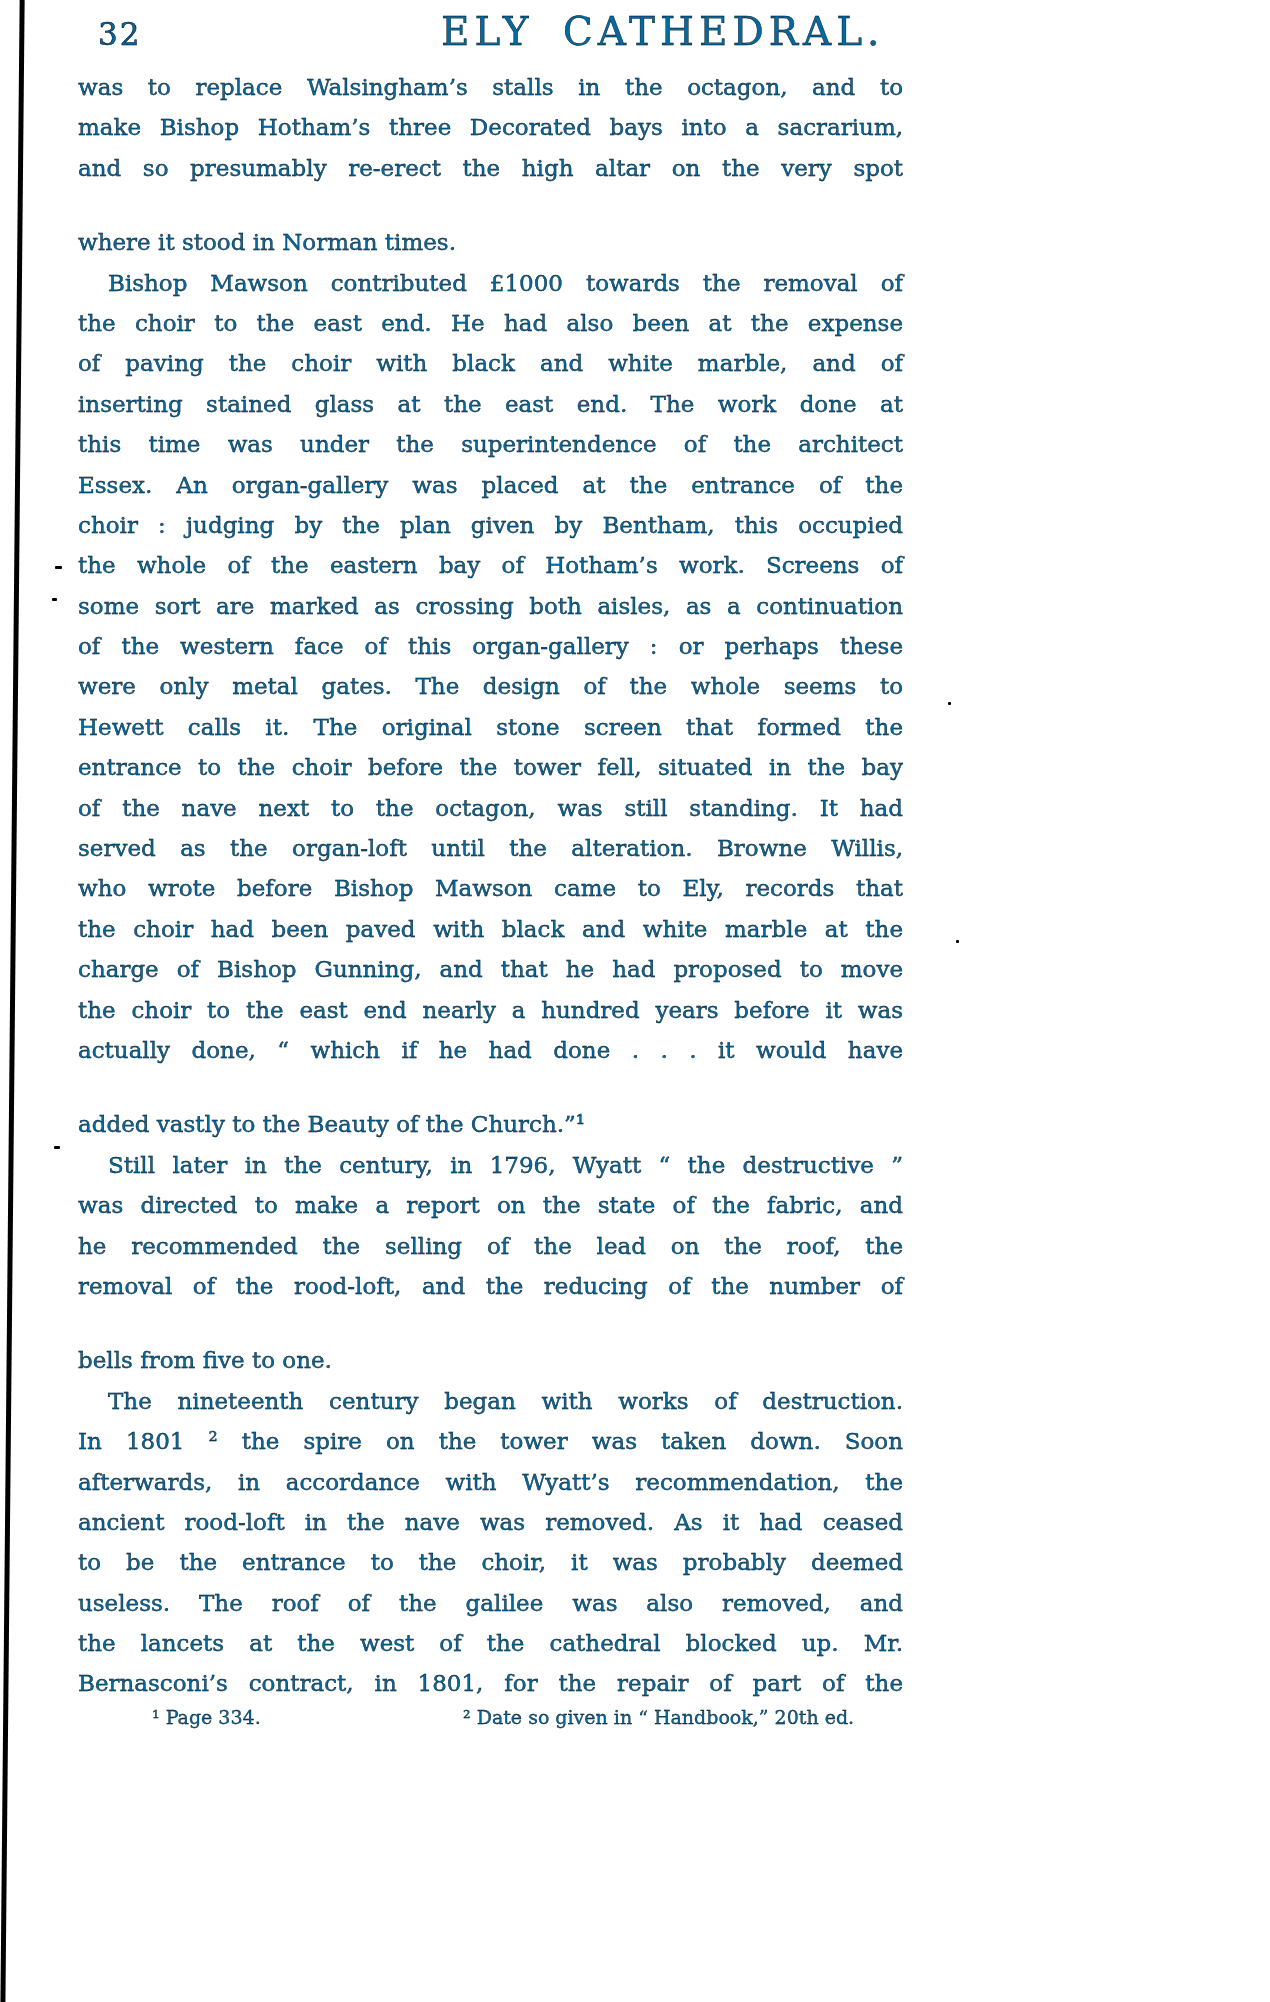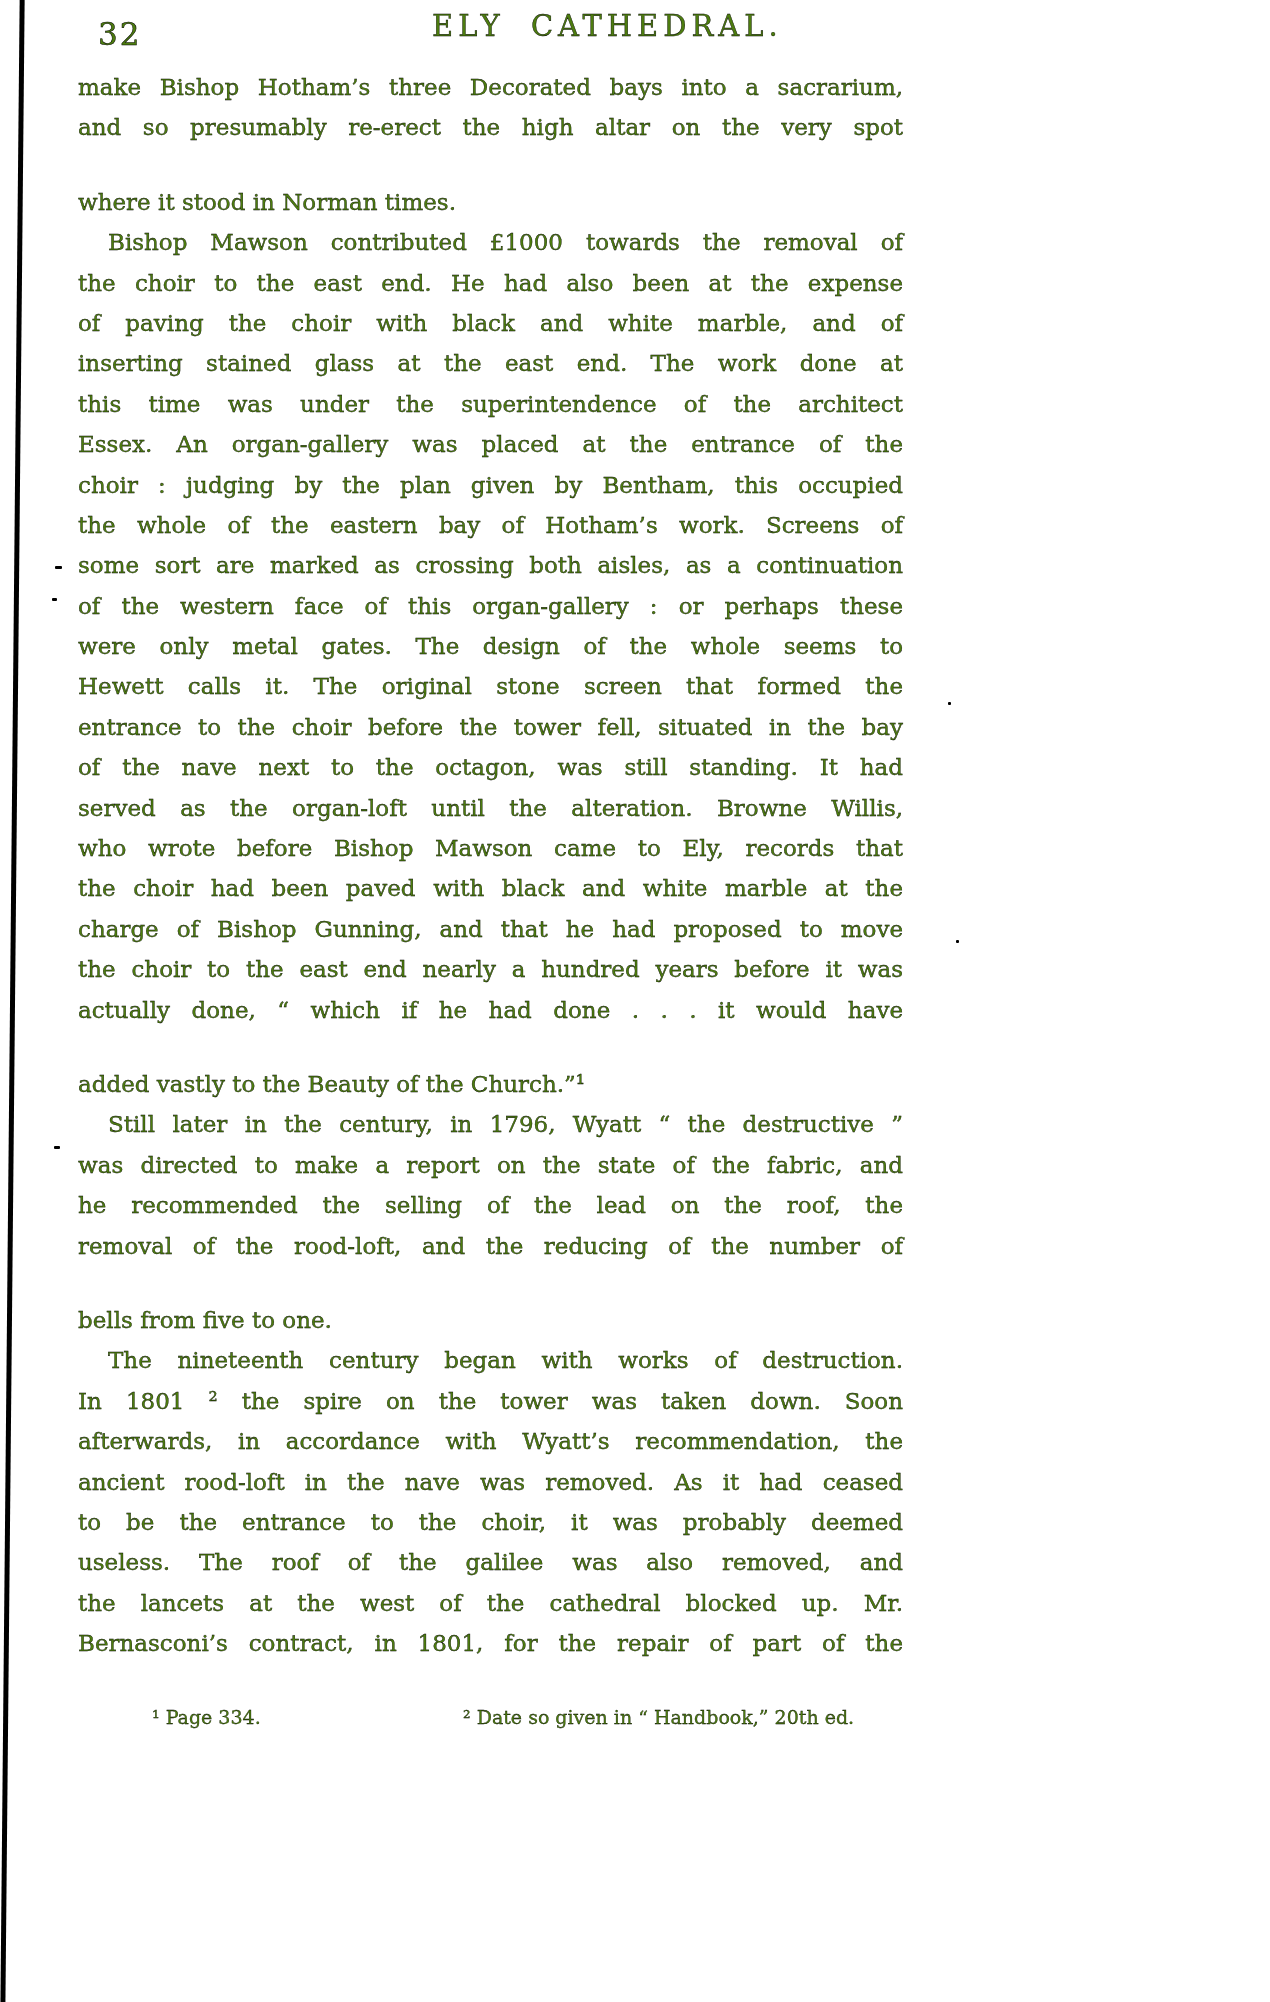--- a/index.html
+++ b/index.html
@@ -7,21 +7,21 @@
     padding: 0;
     background: #ffffff;
   }
   .page {
     position: relative;
     width: 1270px;
     height: 2002px;
     background: #ffffff;
     overflow: hidden;
     font-family: "DejaVu Serif", serif;
-    color: #4d7c0f;
+    color: #0369a1;
   }
   
   .edge-line {
     position: absolute;
     left: 10px;
     top: -25px;
     width: 5px;
     height: 2060px;
     background: #000;
     transform: rotate(0.55deg);
@@ -34,23 +34,23 @@
   .page-number {
     position: absolute;
     left: 98px;
     top: 16px;
     font-size: 31px;
     letter-spacing: 2px;
     -webkit-text-stroke: 0.5px #000;
   }
   .running-title {
     position: absolute;
-    left: 432px;
+    left: 441px;
     top: 9px;
-    font-size: 29px;
+    font-size: 39px;
     letter-spacing: 5px;
     word-spacing: 12px;
     -webkit-text-stroke: 0.4px #000;
     white-space: nowrap;
   }
   .body-text {
     position: absolute;
     left: 78px;
     top: 67px;
     width: 825px;
@@ -94,20 +94,21 @@
   <div class="speck" style="left:54px; top:1146px; width:6px; height:3px;"></div>
   <div class="speck" style="left:948px; top:702px; width:3px; height:3px;"></div>
   <div class="speck" style="left:956px; top:940px; width:3px; height:3px;"></div>
 
   <div class="page-header">
     <span class="page-number">32</span>
     <span class="running-title">ELY CATHEDRAL.</span>
   </div>
 
   <div class="body-text">
+      <div class="line">was to replace Walsingham’s stalls in the octagon, and to</div>
       <div class="line">make Bishop Hotham’s three Decorated bays into a sacrarium,</div>
       <div class="line">and so presumably re-erect the high altar on the very spot</div>
       <div class="line para-end">where it stood in Norman times.</div>
       <div class="line indent">Bishop Mawson contributed £1000 towards the removal of</div>
       <div class="line">the choir to the east end. He had also been at the expense</div>
       <div class="line">of paving the choir with black and white marble, and of</div>
       <div class="line">inserting stained glass at the east end. The work done at</div>
       <div class="line">this time was under the superintendence of the architect</div>
       <div class="line">Essex. An organ-gallery was placed at the entrance of the</div>
       <div class="line">choir : judging by the plan given by Bentham, this occupied</div>

